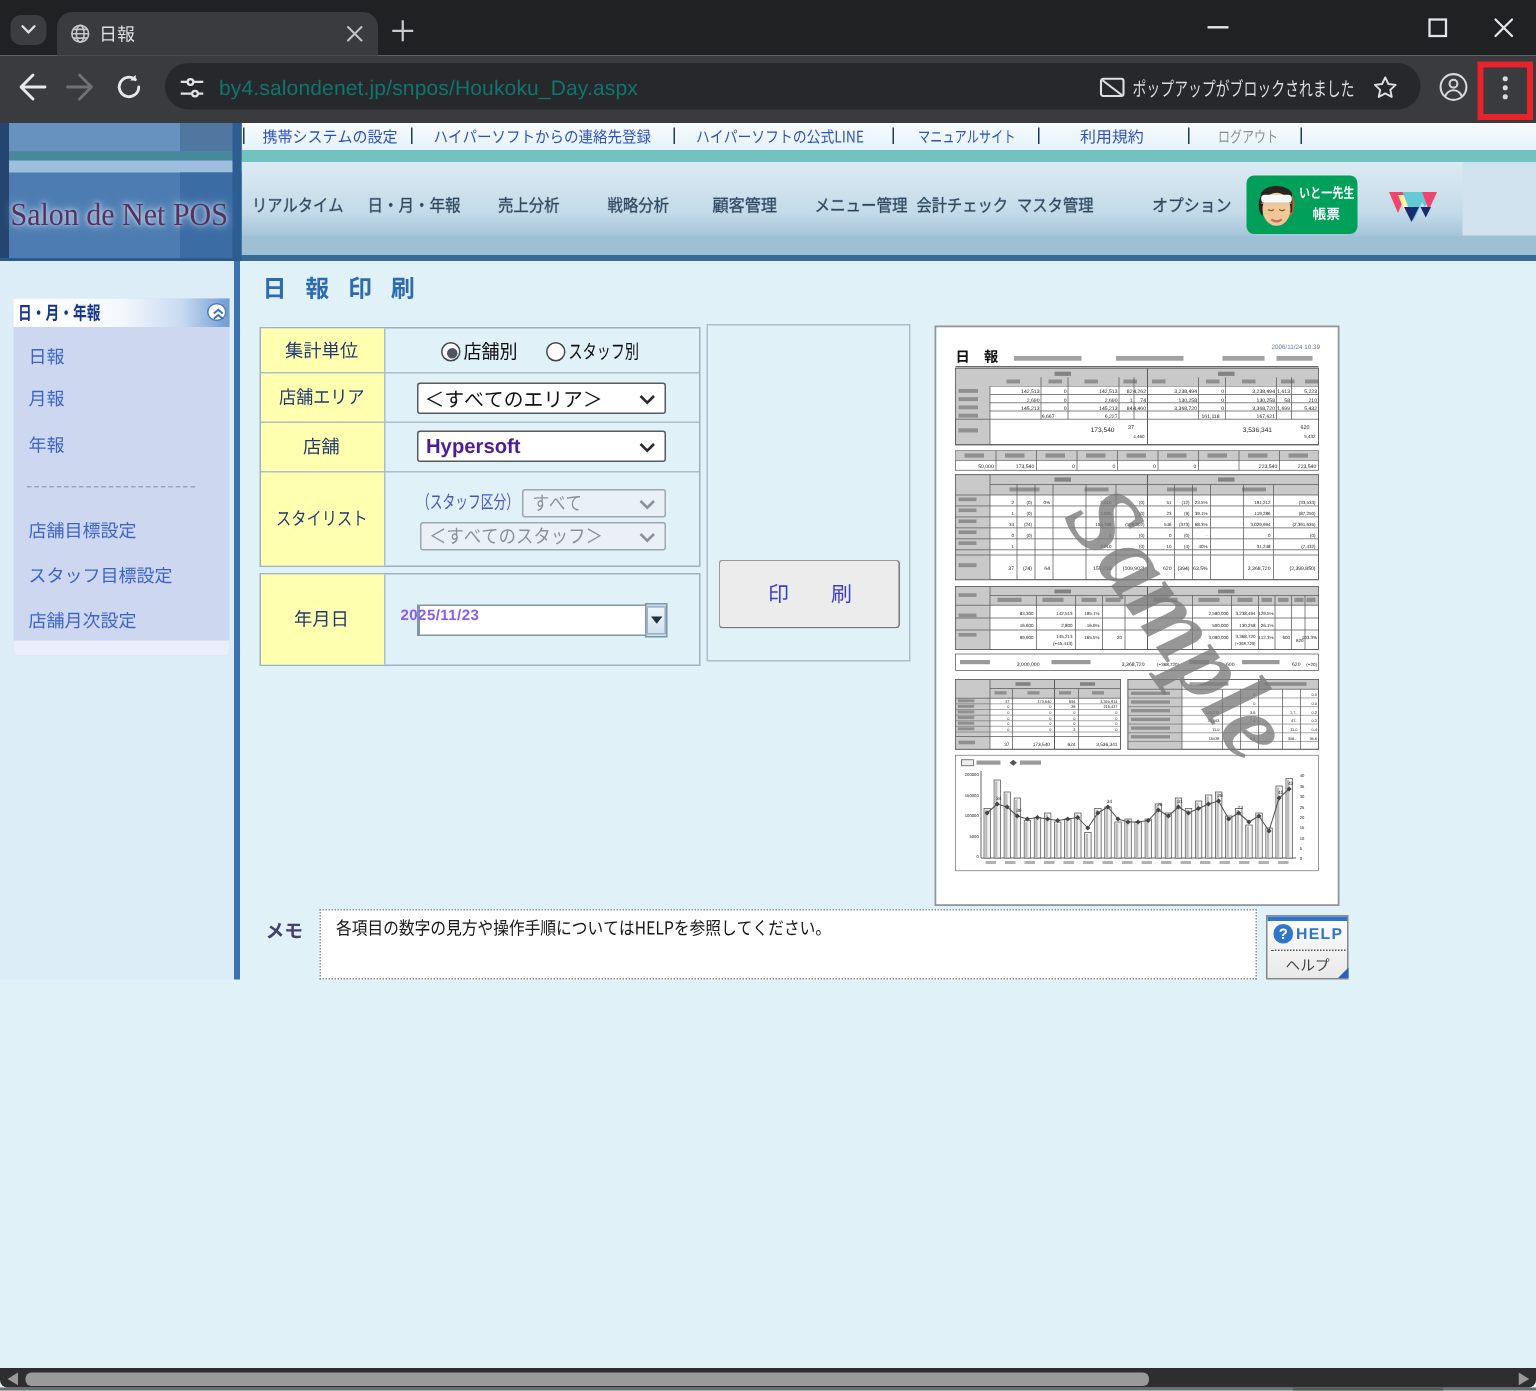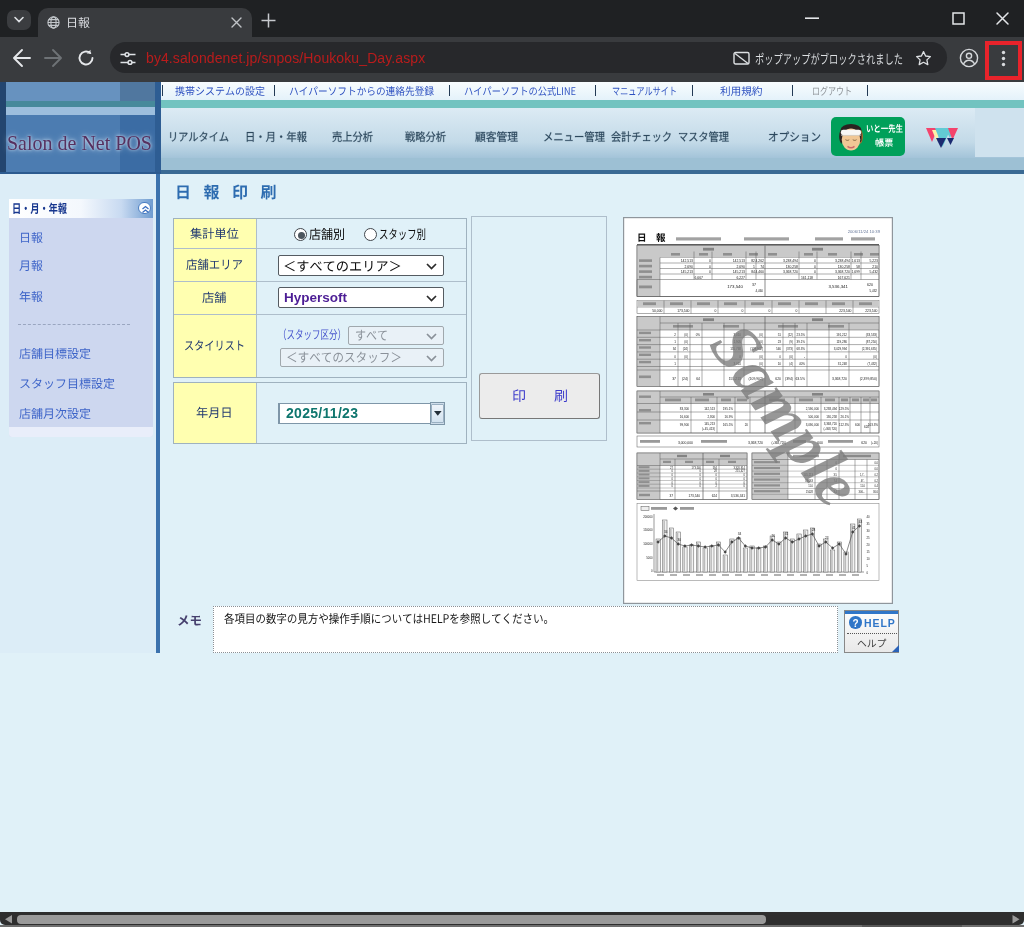--- a/index.html
+++ b/index.html
@@ -198,21 +198,21 @@
 <path d="M13.5 0.8V4.6H9.7Z" fill="#e6e8eb"></path>
     </svg>
     <div class="ab" style="left:110px;top:42px;width:837px;height:31px;border-radius:16px;background:#27282b"></div>
     <svg class="ic" style="left:120px;top:51px" width="16" height="15" viewBox="0 0 16 15">
 <g stroke="#dfe2e6" stroke-width="1.5" fill="none">
         <path d="M0.5 3.6H5M9 3.6H15.5M0.5 11.4H8M12 11.4H15.5"></path>
 <circle cx="7" cy="3.6" r="1.9"></circle>
         <circle cx="10" cy="11.4" r="1.9"></circle>
       </g>
     </svg>
-    <div class="ab" style="left:146px;top:49.5px;font-size:14px;color:#b91c1c;letter-spacing:0.1px">by4.salondenet.jp/snpos/Houkoku_Day.aspx</div>
+    <div class="ab" style="left:146px;top:49.5px;font-size:14px;color:#0f766e;letter-spacing:0.1px">by4.salondenet.jp/snpos/Houkoku_Day.aspx</div>
     <svg class="ic" style="left:733px;top:51px" width="18" height="15" viewBox="0 0 18 15">
 <g stroke="#dde0e3" stroke-width="1.4" fill="none">
         <rect x="1" y="1.5" width="15" height="11.5" rx="1.5"></rect>
 <path d="M2 2.5L15 12.5"></path>
       </g>
     </svg>
     <svg class="t" style="left:755.0px;top:63.5px" width="2" height="2">
       <g fill="#dde0e3" transform="scale(0.009250,-0.013200)">
         <use href="#g2" x="0"></use>
         <use href="#g3" x="1000"></use>
@@ -674,21 +674,21 @@
         <use href="#g105" x="3000"></use>
         <use href="#g21" x="4000"></use>
         <use href="#g18" x="5000"></use>
         <use href="#g56" x="6000"></use>
         <use href="#g3" x="7000"></use>
         <use href="#g29" x="8000"></use>
         <use href="#g106" x="9000"></use>
       </g>
     </svg>
     <div class="ab" style="left:277.5px;top:402.5px;width:153.5px;height:21.5px;background:#fff;border:1px solid #7e96a8;border-left:2px solid #7e96a8"></div>
-    <div class="ab" style="left:286px;top:405px;font-size:14px;font-weight:bold;color:#0f766e;letter-spacing:0.3px">2025/11/23</div>
+    <div class="ab" style="left:267px;top:405px;font-size:10px;font-weight:bold;color:#8b5cf6;letter-spacing:0.3px">2025/11/23</div>
     <div class="ab" style="left:429.5px;top:402px;width:15.5px;height:22.5px;background:#cfdeeb;border:1px solid #7e96a8"></div>
     <div class="ab" style="left:431px;top:403.5px;width:12.5px;height:19.5px;background:linear-gradient(#eef4fa,#d2e2ef);border:1px solid #9ab0c2;border-radius:1px"></div>
     <svg class="ic" style="left:433.5px;top:410.5px" width="8" height="5">
       <path d="M0 0H7.6L3.8 4.8Z" fill="#222e38"></path>
     </svg>
     <div class="ab" style="left:471px;top:216px;width:135.5px;height:224.5px;border:1px solid #aebecb"></div>
     <div class="ab" style="left:479px;top:372.5px;width:121px;height:46px;background:#ececec;border:1px solid #9a9a9a;border-right-color:#777;border-bottom-color:#777;border-radius:3px"></div>
     <svg class="t" style="left:511.5px;top:400.8px" width="2" height="2">
       <g fill="#3d3ccb" transform="scale(0.014000,-0.014000)">
         <use href="#g110" x="0"></use>

